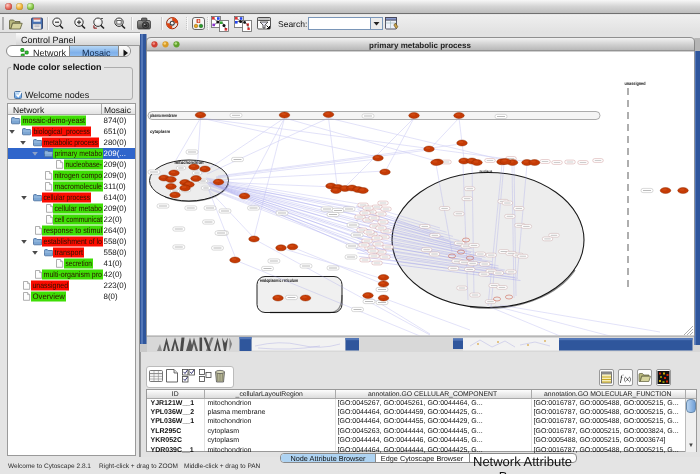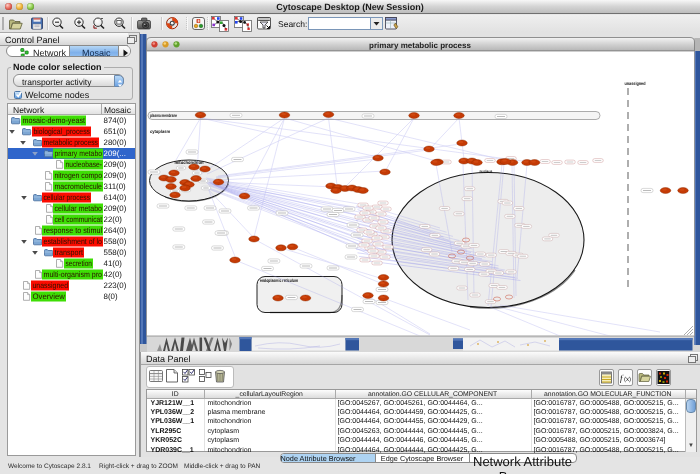--- a/index.html
+++ b/index.html
@@ -15,21 +15,20 @@
 #statusbar{left:0;top:457px;width:700px;height:17px;background:#e4e4e4;font-size:6.5px;color:#2c2c2c;z-index:1}
 #statusbar span{position:absolute;top:6px}
 .tab-seg{font-size:8px;color:#111}
 </style></head>
 <body>
 
 <div id="titlebar" class="abs">
  <div class="tl" style="left:5px;background:radial-gradient(circle at 35% 30%,#ffd0c8,#e8695c 50%,#b8372b);box-shadow:inset 0 0 1px #8a2019"></div>
  <div class="tl" style="left:16px;background:radial-gradient(circle at 35% 30%,#ffeec0,#f2b63e 50%,#cf8f1f);box-shadow:inset 0 0 1px #8a6a10"></div>
  <div class="tl" style="left:27px;background:radial-gradient(circle at 35% 30%,#e0f8c0,#8ecc4f 50%,#55961f);box-shadow:inset 0 0 1px #3c6b12"></div>
- <div id="title-text">Cytoscape Desktop (New Session)</div>
 </div>
 
 <div id="toolbar" class="abs">
  <div style="position:absolute;left:2px;top:2px;width:2px;height:13px;border-left:1px solid #b0b0b0;border-right:1px solid #b0b0b0"></div>
  <svg class="abs" style="left:0;top:0" width="700" height="17" viewBox="0 0 700 17">
 
   <g transform="translate(9,2.5)">
     <path d="M0.5 11.5 L0.5 3.5 Q0.5 2.5 1.5 2.5 L4.5 2.5 L6 4 L11 4 L11 5.5 L3.5 5.5 L1.8 11.5 Z" fill="#b8b87e" stroke="#5d5d3a" stroke-width="0.8"></path>
     <path d="M1.8 11.5 L3.6 5.8 L13.2 5.8 L11.2 11.5 Z" fill="#d6d49e" stroke="#5d5d3a" stroke-width="0.8"></path>
   </g>
@@ -156,21 +155,21 @@
  <path d="M10.5 6 L12.8 9.8 L11.2 11.8 L8.8 8 Z" fill="#caa24a" stroke="#554411" stroke-width="0.6"></path>
 </g>
   </svg>
 <div class="sep abs" style="left:47px;top:17px"></div>
 <div class="sep abs" style="left:131px;top:17px"></div>
 <div class="sep abs" style="left:160.5px;top:17px"></div>
 <div class="sep abs" style="left:186px;top:17px;border-left-style:dotted"></div>
 <div class="sep abs" style="left:206.5px;top:17px;border-left-style:dotted"></div>
 
 <div id="leftpanel" class="abs">
- <div class="abs" style="left:0;top:0;width:128px;height:13px;background:linear-gradient(#fbfbfb,#d6d6d6);border-bottom:1px solid #9a9a9a">
+ <div class="abs" style="left:16px;top:0;width:128px;height:13px;background:linear-gradient(#fbfbfb,#d6d6d6);border-bottom:1px solid #9a9a9a">
    <span class="phead" style="position:absolute;left:5px;top:1.5px">Control Panel</span>
    <svg style="position:absolute;left:127px;top:2px" width="10" height="9" viewBox="0 0 10 9">
      <rect x="2.5" y="0.5" width="7" height="6" fill="none" stroke="#777" stroke-width="1"></rect>
      <rect x="0.5" y="2.5" width="7" height="6" fill="#eee" stroke="#777" stroke-width="1"></rect>
    </svg>
  </div>
 
  <div class="abs" style="left:6px;top:12px;width:125px;height:12px;background:#fff;border:1px solid #8a8a8a;border-radius:6px;overflow:hidden">
    <div class="abs" style="left:62px;top:0;width:50px;height:12px;background:linear-gradient(#b6d7f5,#7fb0ea 55%,#98c3f0);border-left:1px solid #8a8a8a;border-right:1px solid #8a8a8a"></div>
    <svg class="abs" style="left:13px;top:1.5px" width="9" height="9" viewBox="0 0 9 9">
@@ -184,28 +183,20 @@
    <div class="abs" style="left:112px;top:0;width:13px;height:12px;background:linear-gradient(#fdfdfd,#e0e0e0)">
      <svg width="13" height="12">
           <path d="M4.5 2.5 L9 6 L4.5 9.5 Z" fill="#111"></path>
         </svg>
    </div>
  </div>
 
  <div class="abs" style="left:7px;top:33.5px;width:126px;height:33px;border:1px solid #adadad;border-radius:3px"></div>
  <div class="abs" style="left:11px;top:29px;background:#e4e4e4;padding:0 2px;font-size:9px;font-weight:bold;color:#111">Node color selection</div>
 
- <div class="abs" style="left:13px;top:41px;width:111px;height:12.5px;background:linear-gradient(#ffffff,#d9d9d9);border:1px solid #8f8f8f;border-radius:6px">
-   <span class="abs" style="left:8px;top:1.5px;font-size:8.5px;color:#111">transporter activity</span>
-   <div class="abs" style="left:100px;top:0px;width:10px;height:11.5px;background:linear-gradient(#b9d9f7,#6da3e4);border:1px solid #6a8ab0;border-radius:0 5px 5px 0">
-     <svg width="10" height="11">
-          <path d="M2.8 4.4 L5 1.8 L7.2 4.4 Z M2.8 6.4 L5 9 L7.2 6.4 Z" fill="#fff"></path>
-        </svg>
-   </div>
- </div>
 
  <div class="abs" style="left:14px;top:57.5px;width:8px;height:8px;background:linear-gradient(#cfe6fa,#5d9ae0);border:1px solid #4a76a8;border-radius:1.5px">
    <svg width="8" height="9" style="position:absolute;left:0;top:-2px">
         <path d="M1.5 4.5 L3.2 6.5 L6.5 1.5" stroke="#fff" stroke-width="1.4" fill="none"></path>
       </svg>
  </div>
  <span class="abs" style="left:25px;top:57px;font-size:9px;color:#111">Welcome nodes</span>
 <div class="abs" style="left:7px;top:70px;width:129px;height:352.5px;background:#fff;border:1px solid #9a9a9a">
       <div class="abs" style="left:0;top:0;width:127px;height:10.5px;background:linear-gradient(#fcfcfc,#e2e2e2);border-bottom:1px solid #ababab">
         <span class="abs" style="left:5px;top:0.5px;font-size:8.5px;color:#111">Network</span>
@@ -1101,27 +1092,20 @@
         <ellipse cx="682" cy="189.7" rx="2.4" ry="1.1" fill="#d9531a" opacity="0.55"></ellipse>
       </g>
     </g>
     <g stroke="#999" stroke-width="0.8">
       <line x1="684" y1="335" x2="693" y2="326"></line>
       <line x1="687" y1="335" x2="693" y2="329"></line>
       <line x1="690" y1="335" x2="693" y2="332"></line>
     </g>
   </svg>
 <div class="abs" style="left:140px;top:352px;width:560px;height:105px;background:#e2e2e2;border-left:1px solid #9a9a9a">
-    <div class="abs" style="left:0;top:0;width:560px;height:13px;background:linear-gradient(#fbfbfb,#d6d6d6);border-bottom:1px solid #a5a5a5">
-      <span class="phead" style="position:absolute;left:5px;top:1.5px">Data Panel</span>
-      <svg style="position:absolute;left:547px;top:2px" width="10" height="9" viewBox="0 0 10 9">
-        <rect x="2.5" y="0.5" width="7" height="6" fill="none" stroke="#777" stroke-width="1"></rect>
-        <rect x="0.5" y="2.5" width="7" height="6" fill="#eee" stroke="#777" stroke-width="1"></rect>
-      </svg>
-    </div>
     <div class="abs" style="left:5px;top:14px;width:88px;height:22px;background:#fff;border:1px solid #bbb;border-radius:3px"></div>
     <svg class="abs" style="left:0;top:14px" width="560" height="24" viewBox="0 0 560 24">
 <g transform="translate(8,4)">
         <rect x="0.5" y="0.5" width="13" height="11" rx="1" fill="#f8f8f8" stroke="#555" stroke-width="0.8"></rect>
  <line x1="1" y1="3.6" x2="13" y2="3.6" stroke="#555" stroke-width="0.7"></line>
         <line x1="1" y1="6.4" x2="13" y2="6.4" stroke="#888" stroke-width="0.6"></line>
  <line x1="1" y1="9" x2="13" y2="9" stroke="#888" stroke-width="0.6"></line>
         <line x1="5" y1="1" x2="5" y2="11" stroke="#888" stroke-width="0.6"></line>
         <line x1="9.4" y1="1" x2="9.4" y2="11" stroke="#888" stroke-width="0.6"></line>
       </g>
@@ -1212,21 +1196,21 @@
     <div class="abs" style="left:61px;top:56.49999999999999px;font-size:7px;color:#111;white-space:nowrap">mitochondrion</div>
     <div class="abs" style="left:191px;top:56.49999999999999px;font-size:7px;color:#111;white-space:nowrap">[GO:0044464, GO:0044444, GO:0044425, G...</div>
     <div class="abs" style="left:387px;top:56.49999999999999px;font-size:7px;color:#111;white-space:nowrap">[GO:0016787, GO:0005488, GO:0005215, G...</div>
     <div class="abs" style="left:538.5px;top:8.5px;width:11px;height:53px;background:#f0f0f0;border-left:1px solid #bbb"></div>
     <div class="abs" style="left:539.5px;top:9px;width:10px;height:14px;background:linear-gradient(90deg,#b9d4f0,#6f9fd8);border:1px solid #6688aa;border-radius:4px"></div>
     <div class="abs" style="left:539.5px;top:50px;width:10px;height:11px;font-size:6px;color:#444;text-align:center;padding-top:3px">▼</div>
   </div>
 <div class="abs" style="left:279.5px;top:452.5px;width:297px;height:10.5px;background:#fff;border:1px solid #8a8a8a;border-radius:4px;z-index:5">
     <div class="abs" style="left:0;top:0;width:95px;height:8.5px;background:#aed3f2;border-right:1px solid #8a8a8a;border-radius:3.5px 0 0 3.5px"></div>
     <div class="abs" style="left:188.5px;top:0;width:1px;height:8.5px;background:#8a8a8a"></div>
-    <div class="abs tab-seg" style="left:0;top:0.2px;width:95px;text-align:left;font-size:7.3px">Node Attribute Browser</div>
+    <div class="abs tab-seg" style="left:0;top:0.2px;width:95px;text-align:center;font-size:7.3px">Node Attribute Browser</div>
     <div class="abs tab-seg" style="left:95px;top:0.2px;width:93px;text-align:center;font-size:7.3px">Edge Cytoscape Browser</div>
     <div class="abs tab-seg" style="left:188.5px;top:0.2px;width:107px;text-align:center;font-size:13px">Network Attribute Browser</div>
   </div>
 <div id="statusbar" class="abs">
  <span style="left:8px">Welcome to Cytoscape 2.8.1</span>
  <span style="left:99px">Right-click + drag to ZOOM</span>
  <span style="left:184px">Middle-click + drag to PAN</span>
 </div>
 <svg class="abs" style="left:688px;top:462px" width="10" height="10" viewBox="0 0 10 10">
     <rect x="1" y="1" width="3.5" height="3.5" fill="none" stroke="#999" stroke-width="0.8"></rect>

